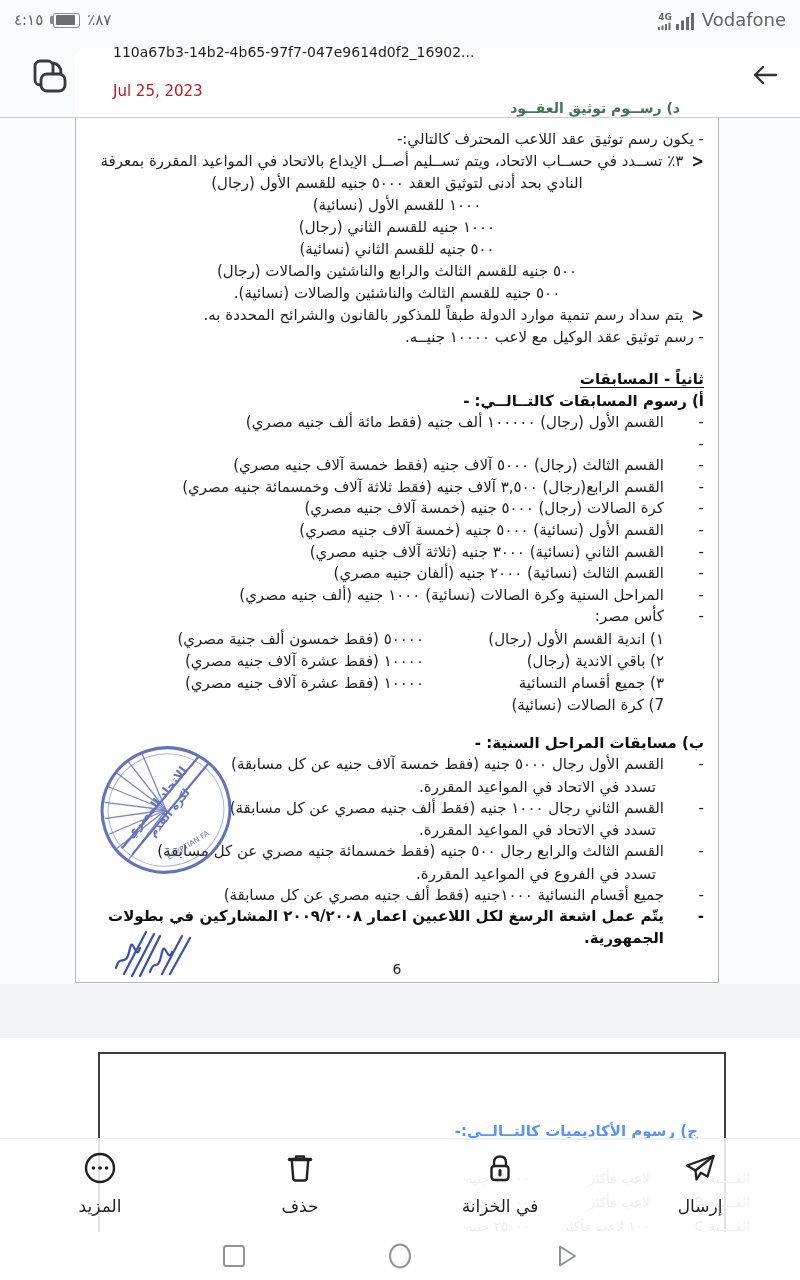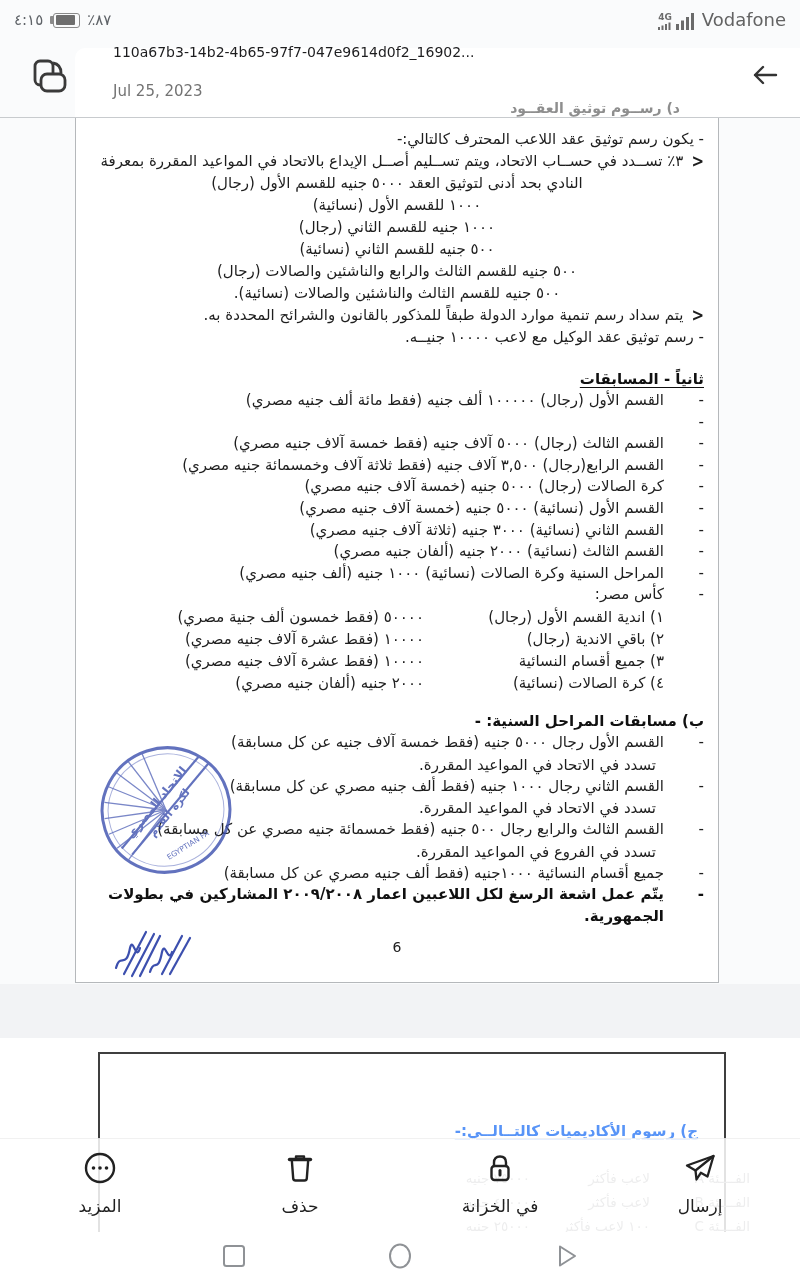--- a/index.html
+++ b/index.html
@@ -16,23 +16,23 @@
   .sb-right { display:flex; align-items:flex-end; gap:4px; }
   .sig-4g { display:flex; flex-direction:column; align-items:center; line-height:1; }
   .fourg { font-size:9px; font-weight:bold; color:#6b6b6b; }
   .carrier { font-size:18px; color:#636363; margin-left:3px; line-height:1.1; }
 
   
   .header { position:absolute; top:40px; left:0; right:0; height:78px; z-index:15; }
   .header-card { position:absolute; left:75px; right:0; top:8px; bottom:0; background:#fff; border-radius:10px 0 0 0; }
   .hdr-icon { position:absolute; left:26px; top:15px; width:44px; height:44px; }
   .hdr-title { position:absolute; left:113px; top:4px; width:600px; font-size:14px; color:#1d1d1f; white-space:nowrap; overflow:hidden; }
-  .hdr-date { position:absolute; left:113px; top:42px; font-size:15px; color:#737373; }
+  .hdr-date { position:absolute; left:113px; top:42px; font-size:15px; color:#b91c1c; }
   .back-btn { position:absolute; right:18px; top:18px; width:34px; height:34px; }
-  .faded-heading { position:absolute; right:120px; bottom:2px; font-size:14px; font-weight:bold; color:#737373; direction:rtl; letter-spacing:.5px; opacity:.8; }
+  .faded-heading { position:absolute; right:120px; bottom:2px; font-size:14px; font-weight:bold; color:#14532d; direction:rtl; letter-spacing:.5px; opacity:.8; }
   .hdr-divider { position:absolute; top:117px; left:0; right:0; height:1px; background:#c8cbce; z-index:16; }
 
   
   .page1 { position:absolute; left:75px; top:118px; width:644px; height:865px; background:#fff; border-left:1px solid #b5b8bb; border-right:1px solid #b5b8bb; border-bottom:1px solid #b5b8bb; direction:rtl; color:#1e1e1e; font-size:15px; z-index:2; }
   .doc-content { padding:10px 14px 0 14px; line-height:22px; }
   .line { min-height:22px; }
   .right { }
   .center { text-align:center; }
   .bold { font-weight:bold; color:#101010; }
   .heading-underline { font-weight:bold; color:#101010; text-decoration:underline; text-underline-offset:3px; margin-top:20px; }
@@ -129,20 +129,21 @@
       <p class="line center">النادي بحد أدنى لتوثيق العقد ٥٠٠٠ جنيه للقسم الأول (رجال)</p>
       <p class="line center">١٠٠٠ للقسم الأول (نسائية)</p>
       <p class="line center">١٠٠٠ جنيه للقسم الثاني (رجال)</p>
       <p class="line center">٥٠٠ جنيه للقسم الثاني (نسائية)</p>
       <p class="line center">٥٠٠ جنيه للقسم الثالث والرابع والناشئين والصالات (رجال)</p>
       <p class="line center">٥٠٠ جنيه للقسم الثالث والناشئين والصالات (نسائية).</p>
       <p class="line right"><span class="arrow">&lt;</span><span>يتم سداد رسم تنمية موارد الدولة طبقاً للمذكور بالقانون والشرائح المحددة به.</span></p>
       <p class="line right">- رسم توثيق عقد الوكيل مع لاعب ١٠٠٠٠ جنيــه.</p>
 
       <p class="line heading-underline">ثانياً - المسابقات</p>
+      <p class="line bold">أ) رسوم المسابقات كالتــالــي: -</p>
 
       <div class="li">
           <span class="dash">-</span>
           <span class="li-text">القسم الأول (رجال) ١٠٠٠٠٠ ألف جنيه (فقط مائة ألف جنيه مصري)</span>
         </div>
       <div class="li">
           <span class="dash">-</span>
         </div>
       <div class="li">
           <span class="dash">-</span>
@@ -183,22 +184,21 @@
         </div>
       <div class="cup-row">
           <span class="cup-name">٢) باقي الاندية (رجال)</span>
           <span class="cup-val">١٠٠٠٠ (فقط عشرة آلاف جنيه مصري)</span>
         </div>
       <div class="cup-row">
           <span class="cup-name">٣) جميع أقسام النسائية</span>
           <span class="cup-val">١٠٠٠٠ (فقط عشرة آلاف جنيه مصري)</span>
         </div>
       <div class="cup-row">
-          <span class="cup-name">٤) كرة الصالات (نسائية)</span>
-          <span class="cup-val">٢٠٠٠ جنيه (ألفان جنيه مصري)</span>
+          <span class="cup-name">7) كرة الصالات (نسائية)</span>
         </div>
 
       <p class="line bold" style="margin-top:16px;">ب) مسابقات المراحل السنية: -</p>
       <div class="li">
           <span class="dash">-</span>
           <span class="li-text">القسم الأول رجال ٥٠٠٠ جنيه (فقط خمسة آلاف جنيه عن كل مسابقة)</span>
         </div>
       <p class="line indent">تسدد في الاتحاد في المواعيد المقررة.</p>
       <div class="li">
           <span class="dash">-</span>

